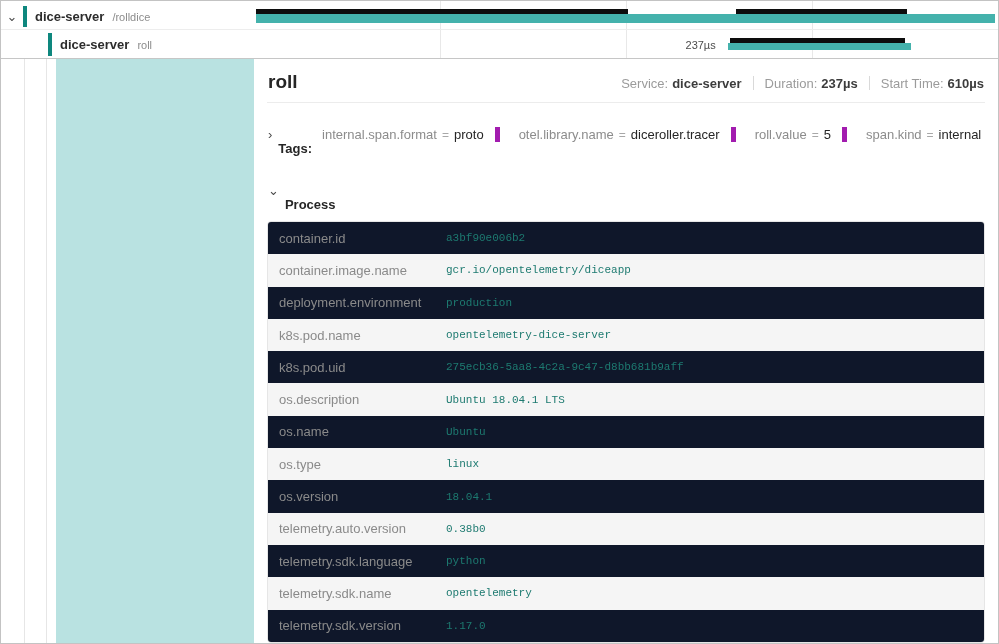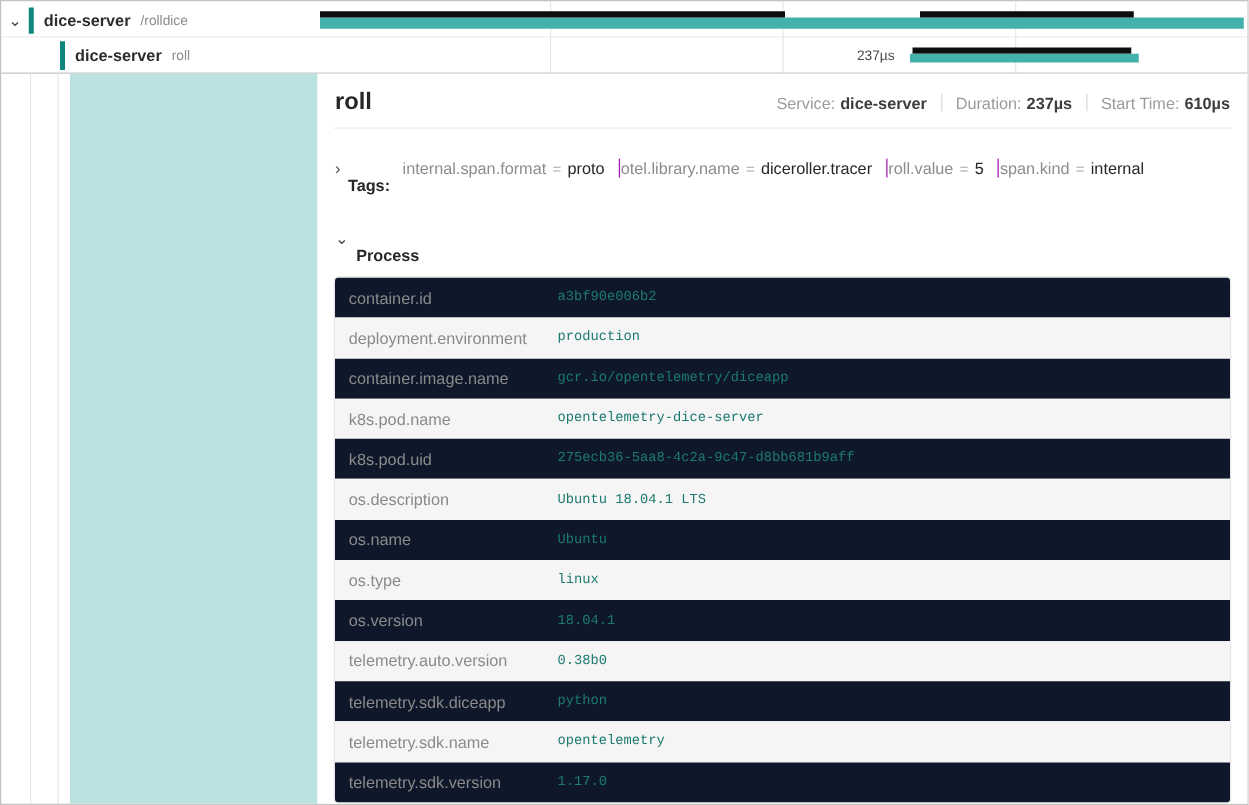--- a/index.html
+++ b/index.html
@@ -63,21 +63,21 @@
   .detail-title { margin: 0; font-size: 19px; font-weight: 700; color: #262626; }
   .hdr-right { display: flex; font-size: 13px; color: #9b9b9b; }
   .hdr-label { color: #9b9b9b; margin-right: 4px; }
   .hdr-value { color: #3c3c3c; font-weight: 700; }
   .hdr-sep { width: 1px; height: 14px; background: #d9d9d9; margin: 0 11px; }
 
   .tags-row { display: flex; align-items: center; margin-top: 10px; font-size: 13px; padding-left: 1px; }
   .sec-chevron { color: #4a4a4a; font-size: 13px; margin-right: 6px; line-height: 1; cursor: pointer; }
   .sec-label { font-weight: 700; color: #262626; margin-right: 10px; margin-top: 28px; }
   .tag-item { display: inline-flex; align-items: baseline; white-space: nowrap; }
-  .tag-item + .tag-item { border-left: 1px solid #a21caf; padding-left: 1px; margin-left: 11px; }
+  .tag-item + .tag-item { border-left: 5px solid #a21caf; padding-left: 19px; margin-left: 11px; }
   .tag-key { color: #8c8c8c; }
   .tag-eq { color: #a8a8a8; margin: 0 5px; font-size: 12px; }
   .tag-val { color: #262626; }
 
   .process-row { display: flex; align-items: center; margin-top: 13px; margin-bottom: 9px; font-size: 13px; padding-left: 1px; }
 
   .kv-table { border: 1px solid #e6e6e6; border-radius: 4px; overflow: hidden; }
   .kv-row { display: flex; align-items: center; height: 32.3px; background: #0f172a; }
   .kv-row:nth-child(even) { background: #f5f5f5; }
   .kv-key { width: 178px; padding-left: 11px; font-size: 13px; color: #8a8a8a; flex-shrink: 0; }
@@ -186,28 +186,28 @@
         <span class="sec-chevron">⌄</span>
         <span class="sec-label">Process</span>
       </div>
 
       <div class="kv-table">
         <div class="kv-row">
           <div class="kv-key">container.id</div>
           <div class="kv-val">a3bf90e006b2</div>
         </div>
         <div class="kv-row">
+          <div class="kv-key">container.image.name</div>
+          <div class="kv-val">gcr.io/opentelemetry/diceapp</div>
+        </div>
+        <div class="kv-row">
           <div class="kv-key">deployment.environment</div>
           <div class="kv-val">production</div>
         </div>
         <div class="kv-row">
-          <div class="kv-key">container.image.name</div>
-          <div class="kv-val">gcr.io/opentelemetry/diceapp</div>
-        </div>
-        <div class="kv-row">
           <div class="kv-key">k8s.pod.name</div>
           <div class="kv-val">opentelemetry-dice-server</div>
         </div>
         <div class="kv-row">
           <div class="kv-key">k8s.pod.uid</div>
           <div class="kv-val">275ecb36-5aa8-4c2a-9c47-d8bb681b9aff</div>
         </div>
         <div class="kv-row">
           <div class="kv-key">os.description</div>
           <div class="kv-val">Ubuntu 18.04.1 LTS</div>
@@ -222,21 +222,21 @@
         </div>
         <div class="kv-row">
           <div class="kv-key">os.version</div>
           <div class="kv-val">18.04.1</div>
         </div>
         <div class="kv-row">
           <div class="kv-key">telemetry.auto.version</div>
           <div class="kv-val">0.38b0</div>
         </div>
         <div class="kv-row">
-          <div class="kv-key">telemetry.sdk.diceapp</div>
+          <div class="kv-key">telemetry.sdk.language</div>
           <div class="kv-val">python</div>
         </div>
         <div class="kv-row">
           <div class="kv-key">telemetry.sdk.name</div>
           <div class="kv-val">opentelemetry</div>
         </div>
         <div class="kv-row">
           <div class="kv-key">telemetry.sdk.version</div>
           <div class="kv-val">1.17.0</div>
         </div>

